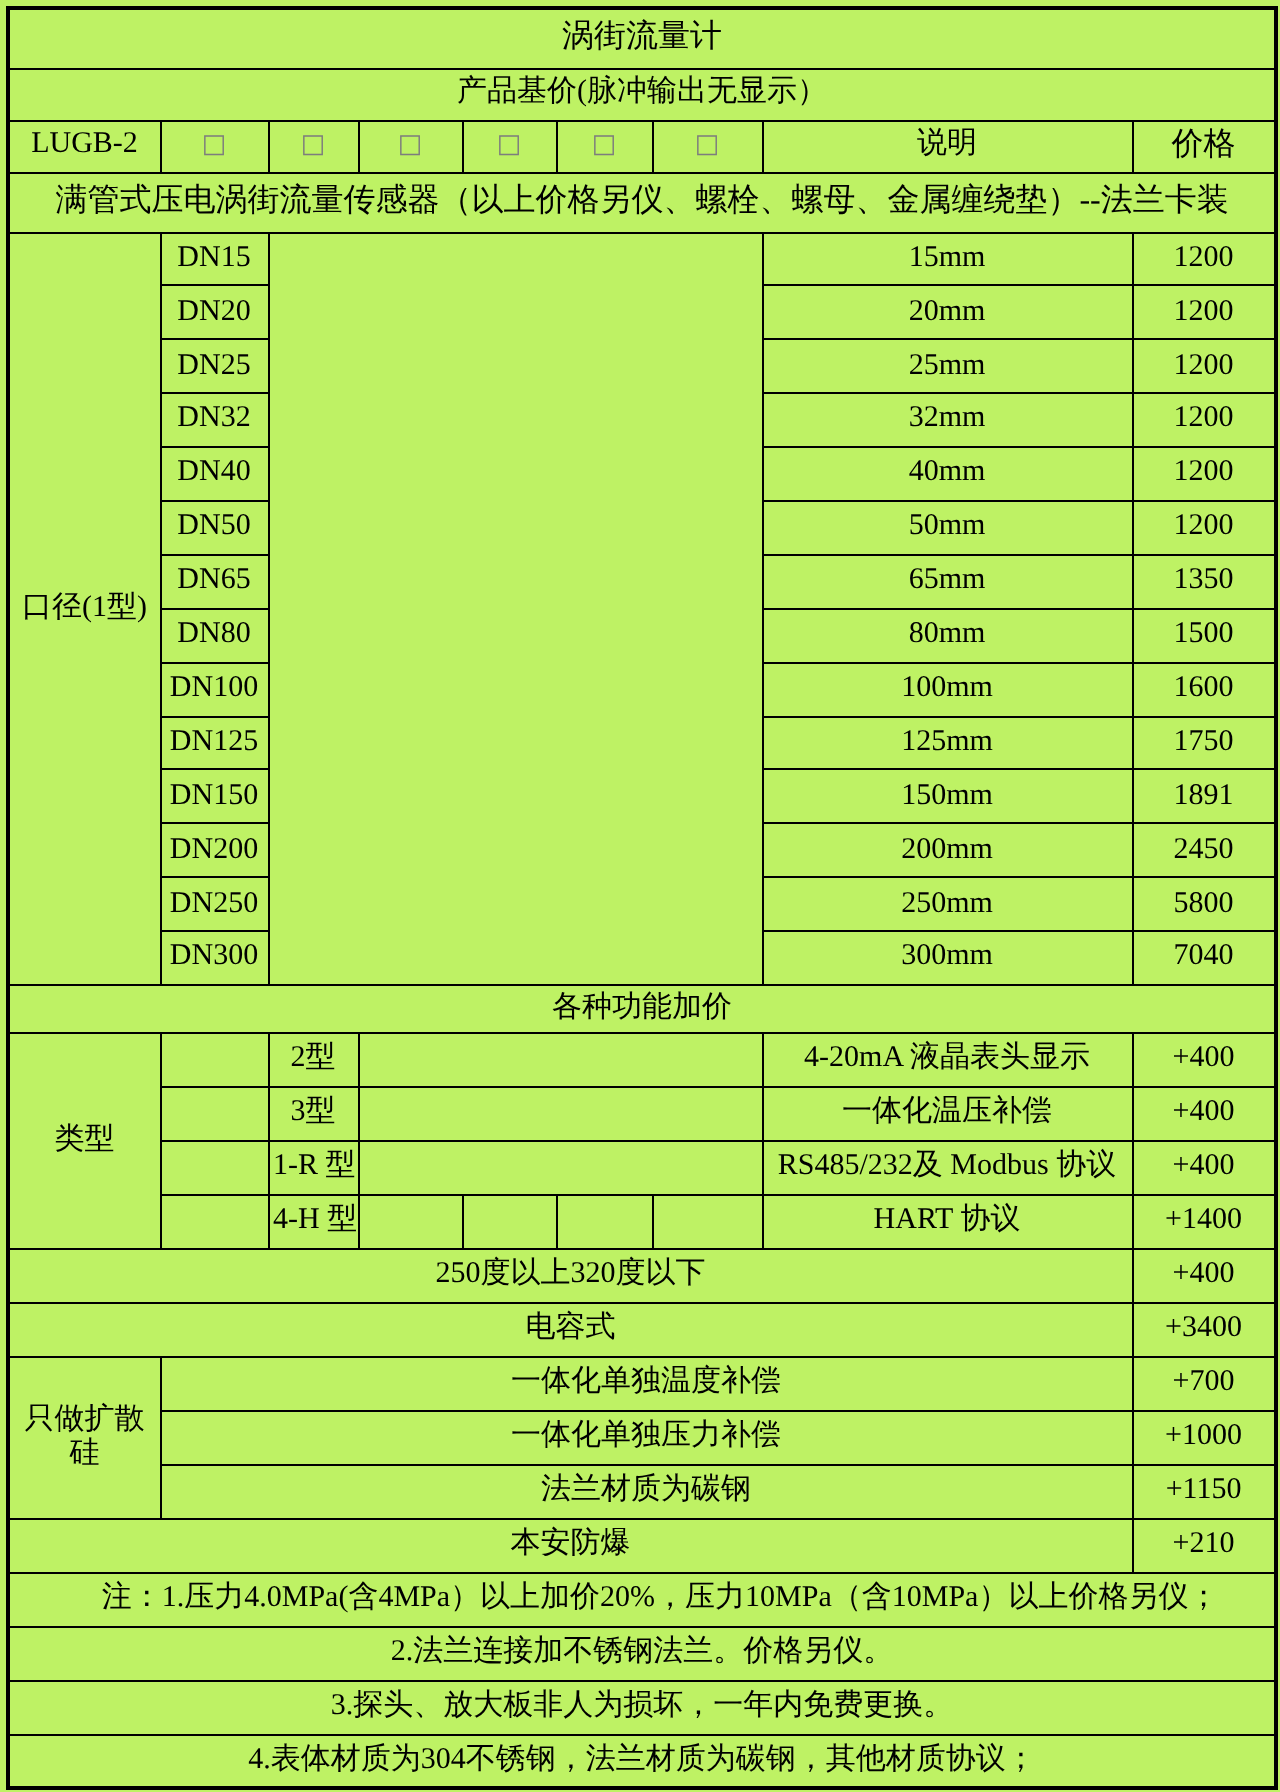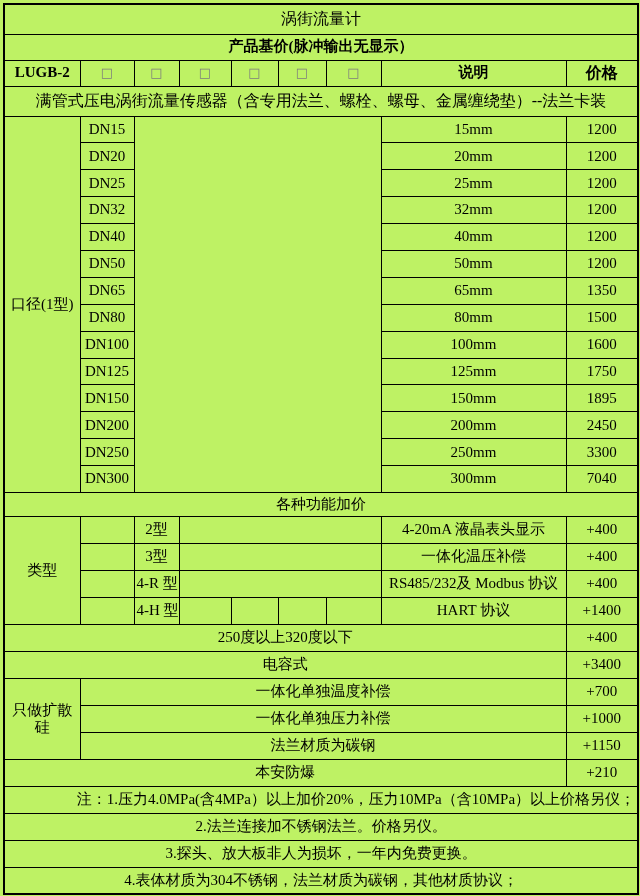--- a/index.html
+++ b/index.html
@@ -25,29 +25,29 @@
     border: 1px solid #000;
     text-align: center;
     vertical-align: middle;
     font-size: 15px;
     padding: 0 2px;
     overflow: hidden;
     white-space: nowrap;
     line-height: 1.15;
   }
   td.wrap { white-space: normal; }
-  td.left { text-align: right; padding-left: 20px; }
+  td.left { text-align: center; padding-left: 20px; }
   td.big { font-size: 16px; }
   span.cb {
     color: #7d7d7d;
     font-size: 13px;
     font-family: "DejaVu Sans", sans-serif;
   }
   tr.t30 { height: 30px; }
-  tr.t26 { height: 26px; font-weight: bold; }
+  tr.t26 { height: 26px; }
   tr.tdn { height: 26.9px; }
   tr.t24 { height: 24px; padding-left: 36px; }
   tr.t27 { height: 27px; }
 </style>
 </head>
 <body>
 
 <div class="page">
   <table class="price">
     <colgroup>
@@ -77,21 +77,21 @@
       <td><span class="cb">□</span></td>
       <td><span class="cb">□</span></td>
       <td><span class="cb">□</span></td>
       <td><span class="cb">□</span></td>
       <td><span class="cb">□</span></td>
       <td>说明</td>
       <td class="big">价格</td>
     </tr>
 
     <tr class="t30">
-      <td colspan="9" class="big">满管式压电涡街流量传感器（含专用法兰、螺栓、螺母、金属缠绕垫）--法兰卡装</td>
+      <td colspan="9" class="big">满管式压电涡街流量传感器（以上价格另仪、螺栓、螺母、金属缠绕垫）--法兰卡装</td>
     </tr>
 
     <tr class="tdn">
       <td rowspan="14" class="wrap">口径(1型)</td>
       <td>DN15</td>
       <td rowspan="14" colspan="5"></td>
       <td>15mm</td>
       <td>1200</td>
     </tr>
     <tr class="tdn">
@@ -135,31 +135,31 @@
       <td>1600</td>
     </tr>
     <tr class="tdn">
       <td>DN125</td>
       <td>125mm</td>
       <td>1750</td>
     </tr>
     <tr class="tdn">
       <td>DN150</td>
       <td>150mm</td>
-      <td>1895</td>
+      <td>1891</td>
     </tr>
     <tr class="tdn">
       <td>DN200</td>
       <td>200mm</td>
       <td>2450</td>
     </tr>
     <tr class="tdn">
       <td>DN250</td>
       <td>250mm</td>
-      <td>3300</td>
+      <td>5800</td>
     </tr>
     <tr class="tdn">
       <td>DN300</td>
       <td>300mm</td>
       <td>7040</td>
     </tr>
 
     <tr class="t24">
       <td colspan="9">各种功能加价</td>
     </tr>
@@ -174,21 +174,21 @@
     </tr>
     <tr class="t27">
       <td></td>
       <td>3型</td>
       <td colspan="4"></td>
       <td>一体化温压补偿</td>
       <td>+400</td>
     </tr>
     <tr class="t27">
       <td></td>
-      <td>4-R 型</td>
+      <td>1-R 型</td>
       <td colspan="4"></td>
       <td>RS485/232及 Modbus 协议</td>
       <td>+400</td>
     </tr>
     <tr class="t27">
       <td></td>
       <td>4-H 型</td>
       <td></td>
       <td></td>
       <td></td>

